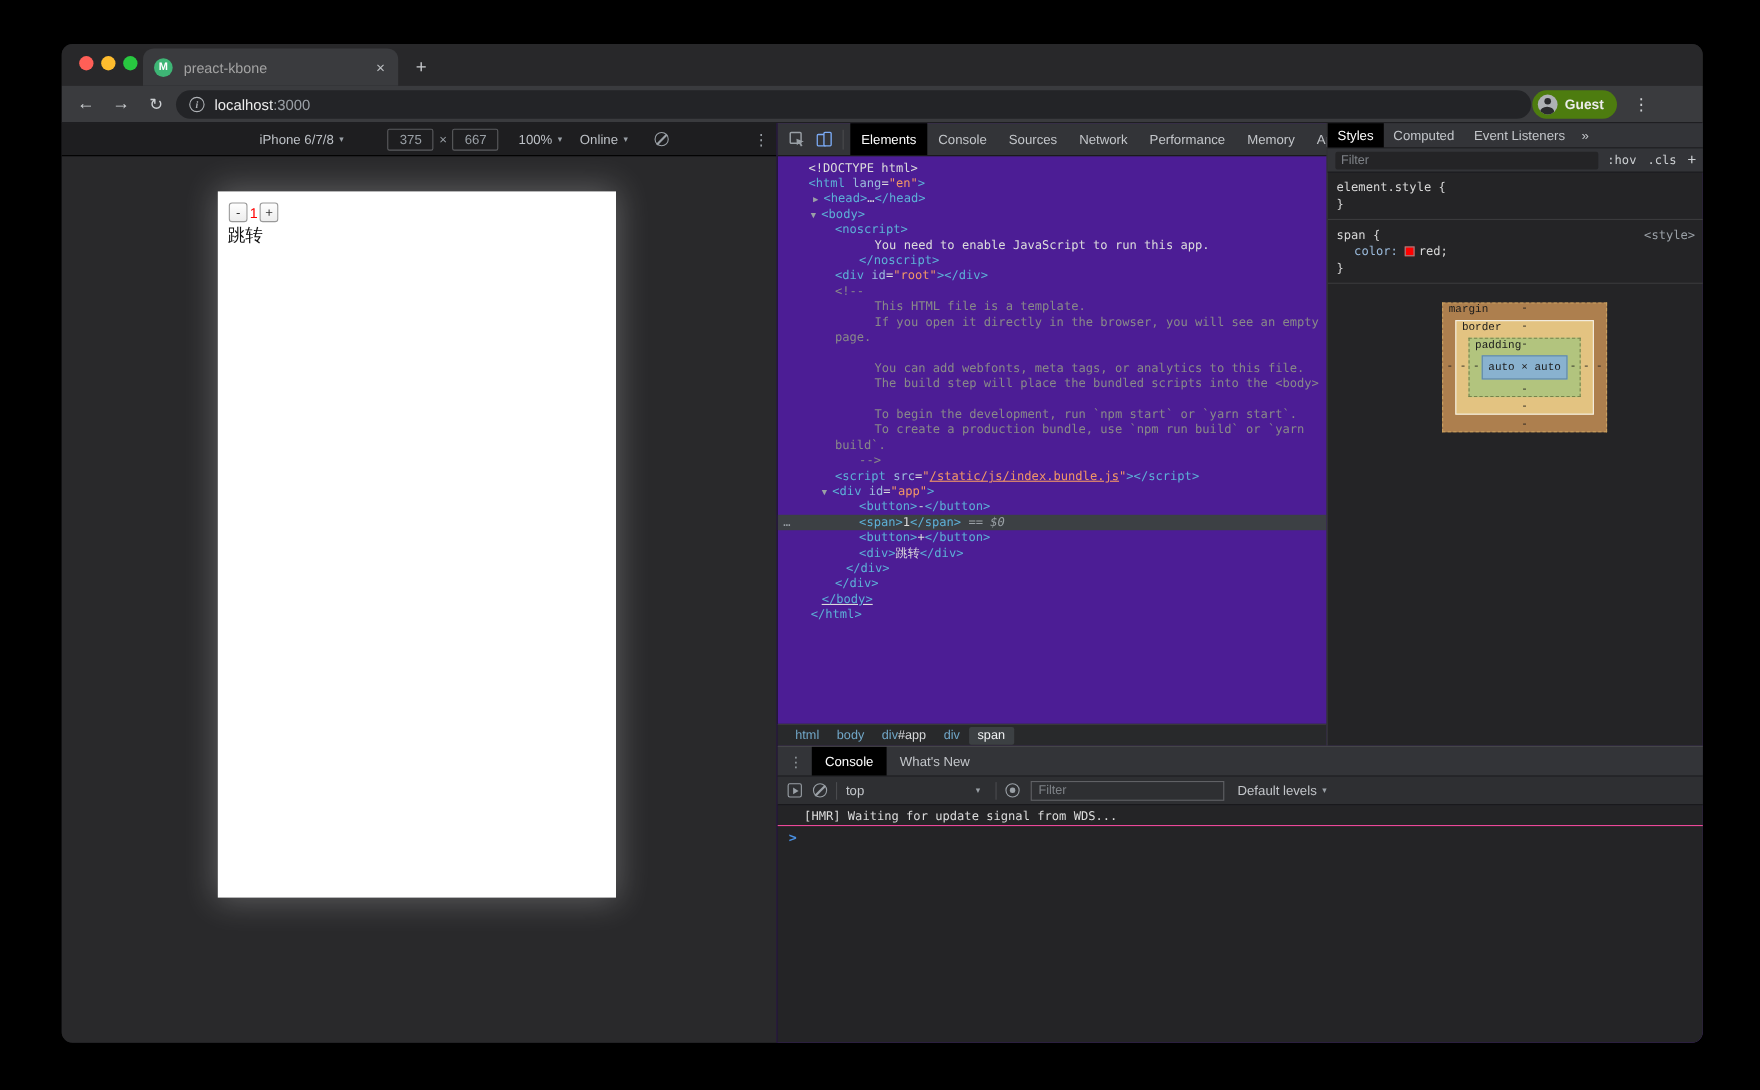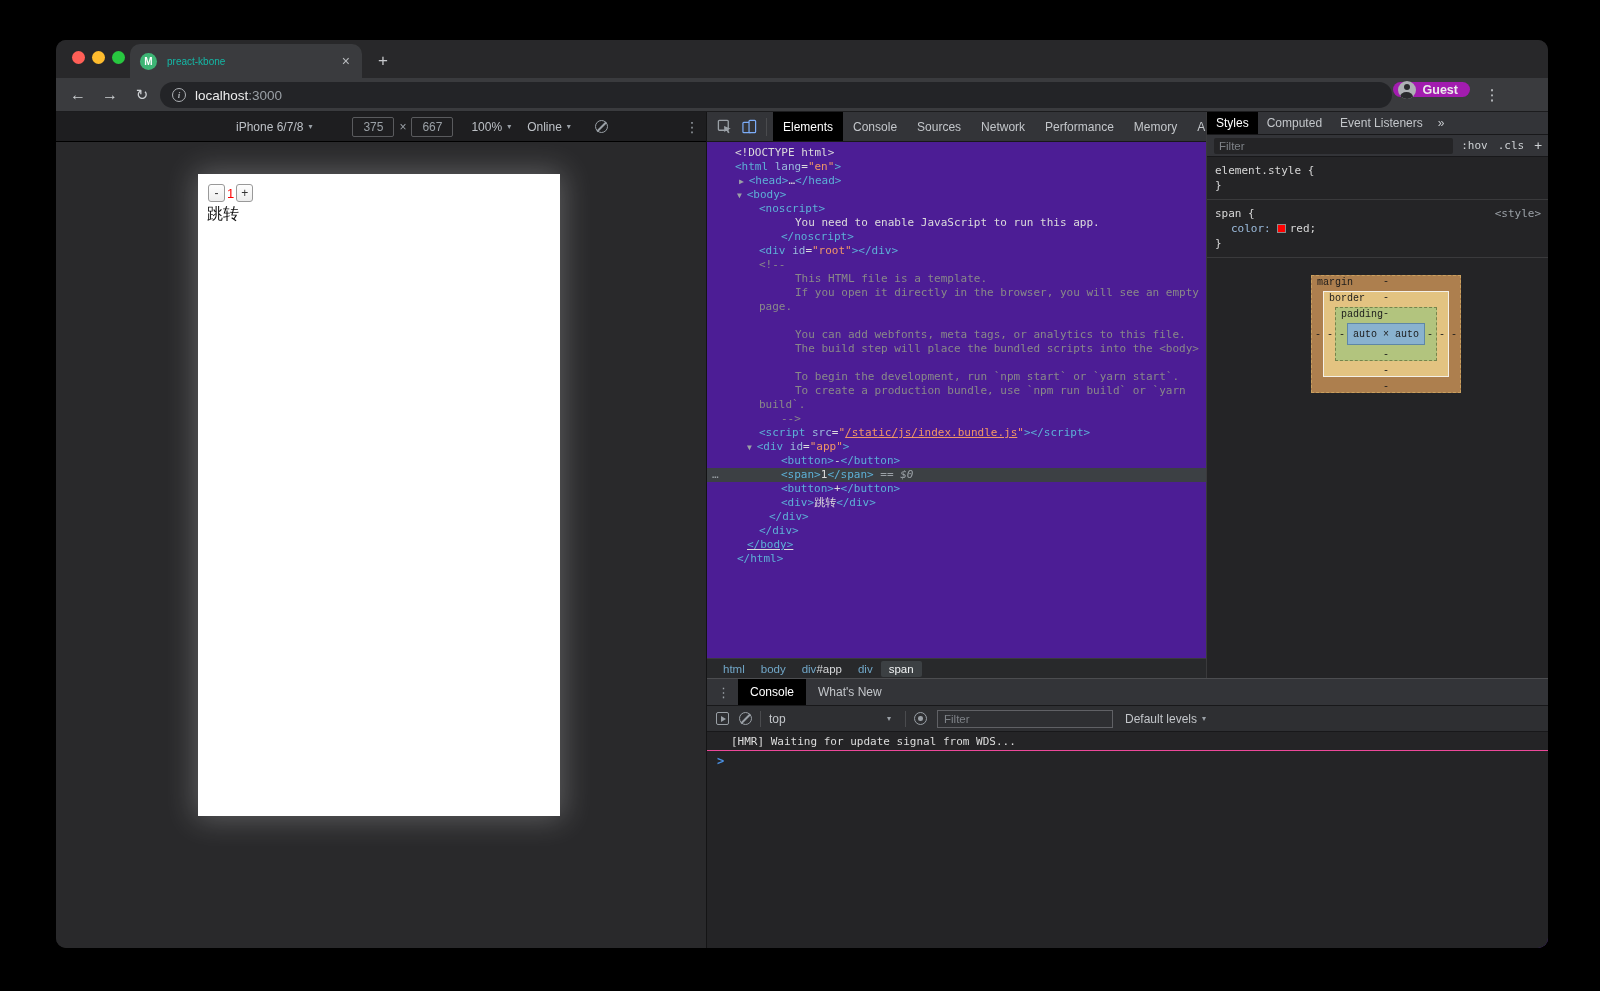--- a/index.html
+++ b/index.html
@@ -10,38 +10,38 @@
     background:#242426; border-radius:10px; overflow:hidden; }
 
   
   .tabstrip { position:absolute; left:0; top:0; width:100%; height:38px; background:#28282a; }
   .tl { position:absolute; top:11px; width:13px; height:13px; border-radius:50%; }
   .tl.red{ left:16px; background:#ff5f57; } .tl.yellow{ left:36px; background:#febc2e; } .tl.green{ left:56px; background:#28c840; }
   .tab { position:absolute; left:74px; top:4px; width:232px; height:34px; background:#3a3b3e;
     border-radius:10px 10px 0 0; display:flex; align-items:center; padding:0 10px; }
   .favicon { width:17px; height:17px; border-radius:50%; background:#3eb575; color:#fff;
     font-size:10px; font-weight:bold; display:flex; align-items:center; justify-content:center; flex:0 0 auto; }
-  .tab-title { color:#14b8a6; font-size:10px; margin-left:10px; flex:1 1 auto; white-space:nowrap; overflow:hidden; }
+  .tab-title { color:#a3a3a3; font-size:13px; margin-left:10px; flex:1 1 auto; white-space:nowrap; overflow:hidden; }
   .tab-close { color:#b9bcbf; font-size:14px; padding:0 2px; cursor:default; }
   .newtab { position:absolute; left:316px; top:10px; width:22px; height:22px; color:#c7c9cc;
     font-size:17px; display:flex; align-items:center; justify-content:center; border-radius:50%; }
 
   
   .toolbar { position:absolute; left:0; top:38px; width:100%; height:34px; background:#3a3b3e; border-bottom:1px solid #1c1c1e; }
   .nav-ic { position:absolute; top:5px; width:24px; height:24px; color:#cdd0d3; font-size:16px;
     display:flex; align-items:center; justify-content:center; }
   .nav-back{ left:10px; } .nav-fwd{ left:42px; } .nav-reload{ left:74px; font-size:15px; }
   .omnibox { position:absolute; left:104px; top:4px; width:1232px; height:26px; background:#232427;
     border-radius:13px; display:flex; align-items:center; padding:0 12px; }
   .info-ic { width:14px; height:14px; border:1.4px solid #aeb1b5; border-radius:50%; color:#aeb1b5;
     font-size:9px; font-weight:bold; display:flex; align-items:center; justify-content:center;
     font-family:"Liberation Serif", serif; font-style:italic; }
   .url-host { color:#ececec; font-size:13.5px; margin-left:9px; }
   .url-port { color:#9aa0a6; font-size:13.5px; }
-  .guest { position:absolute; right:78px; top:4px; height:15px; background:#a21caf; border-radius:13px;
+  .guest { position:absolute; right:78px; top:4px; height:26px; background:#4d7c0f; border-radius:13px;
     display:flex; align-items:center; padding:0 12px 0 5px; }
   .avatar { width:18px; height:18px; border-radius:50%; background:#aeb1b5; position:relative; overflow:hidden; }
   .avatar::before { content:''; position:absolute; top:3px; left:6px; width:6px; height:6px; border-radius:50%; background:#2a2b2e; }
   .avatar::after { content:''; position:absolute; top:11px; left:2.5px; width:13px; height:10px; border-radius:50%; background:#2a2b2e; }
   .guest-label { color:#ececec; font-size:12.5px; margin-left:7px; font-weight:bold; }
   .browser-menu { position:absolute; right:44px; top:5px; width:24px; height:24px; color:#cdd0d3;
     font-size:15px; display:flex; align-items:center; justify-content:center; }
 
   
   .pagepane { position:absolute; left:0; top:72px; width:650px; height:836px; background:#29292b; }

